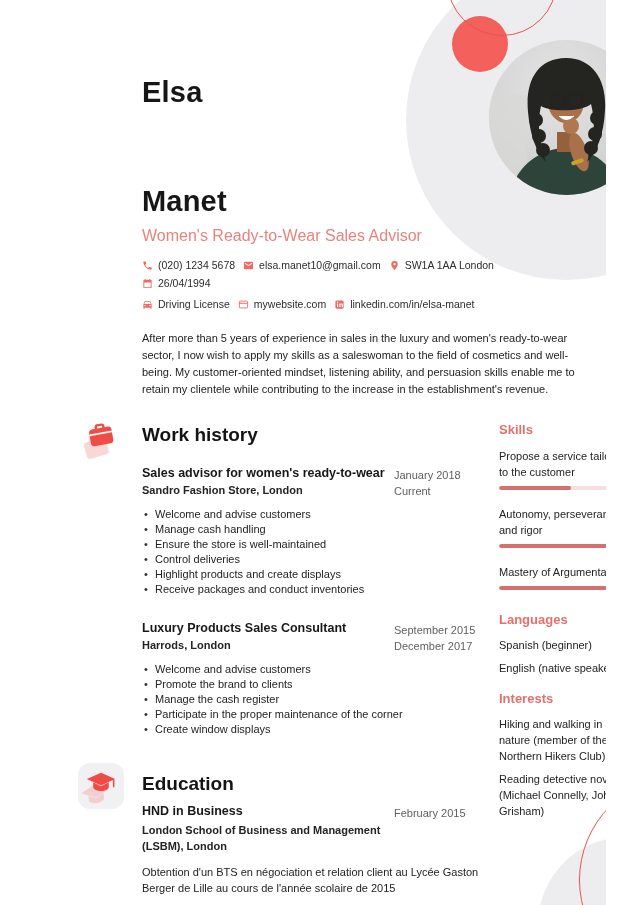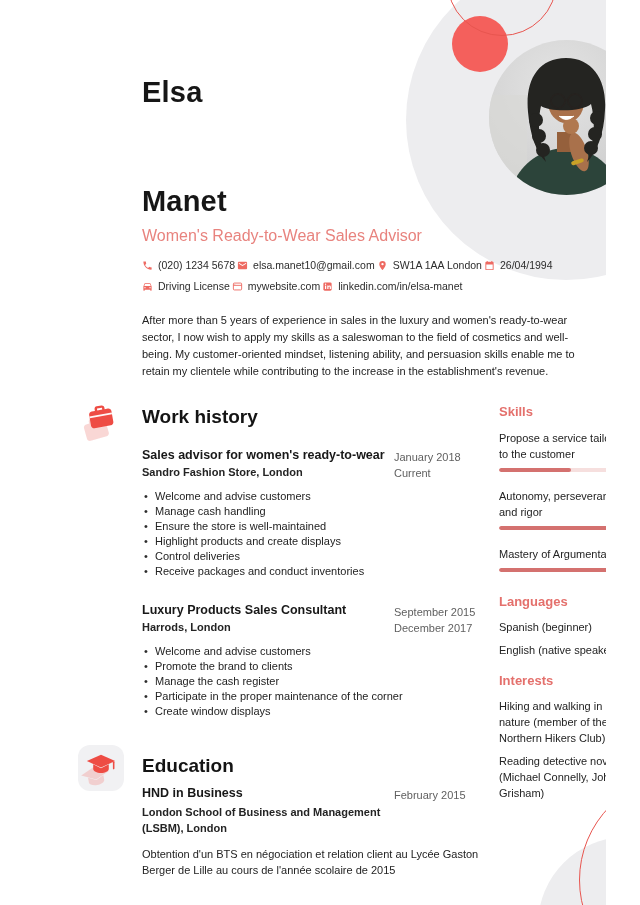--- a/index.html
+++ b/index.html
@@ -16,21 +16,21 @@
   .decor-ring-bottom { width:210px; height:210px; border:1.5px solid #e8554f; left:545px; top:775px; background:transparent; }
 
   
   .avatar { position:absolute; left:455px; top:40px; width:155px; height:155px; border-radius:50%; overflow:hidden; z-index:3; }
 
   
   .content { position:relative; z-index:2; padding:0 45px 0 108px; }
   .name { margin-top:75px; font-size:29px; line-height:34px; font-weight:bold; color:#161616; letter-spacing:.2px; }
   .job-title { margin-top:8px; font-size:16px; line-height:19px; color:#e8837e; font-weight:500; }
 
-  .contact-row { display:flex; flex-wrap:wrap; align-items:flex-start; gap:6px 2px; font-size:10.5px; color:#2c2c2c; }
+  .contact-row { display:flex; flex-wrap:wrap; align-items:flex-start; gap:6px 8px; font-size:10.5px; color:#2c2c2c; }
   .contact-row.first { margin-top:14px; }
   .contact-row.second { margin-top:9px; }
   .contact-item { display:flex; align-items:center; gap:5px; line-height:12px; }
   .cicon { width:11px; height:11px; flex:none; display:block; }
 
   .summary { margin-top:20px; width:440px; font-size:11px; line-height:17px; color:#232323; }
 
   .main { display:flex; margin-top:24px; }
   .col-left { width:345px; flex:none; }
   .col-right { width:132px; flex:none; margin-left:12px; }
@@ -200,22 +200,22 @@
             <div class="entry-dates">
               <div>January 2018</div>
               <div>Current</div>
             </div>
           </div>
           <ul class="bullets">
 
           <li>Welcome and advise customers</li>
               <li>Manage cash handling</li>
               <li>Ensure the store is well-maintained</li>
+              <li>Control deliveries</li>
               <li>Highlight products and create displays</li>
-              <li>Control deliveries</li>
               <li>Receive packages and conduct inventories</li>
             </ul>
         </div>
 
         <div class="entry job2">
           <div class="entry-head">
             <div class="entry-title-block">
               <div class="entry-title">Luxury Products Sales Consultant</div>
               <div class="entry-sub">Harrods, London</div>
             </div>

